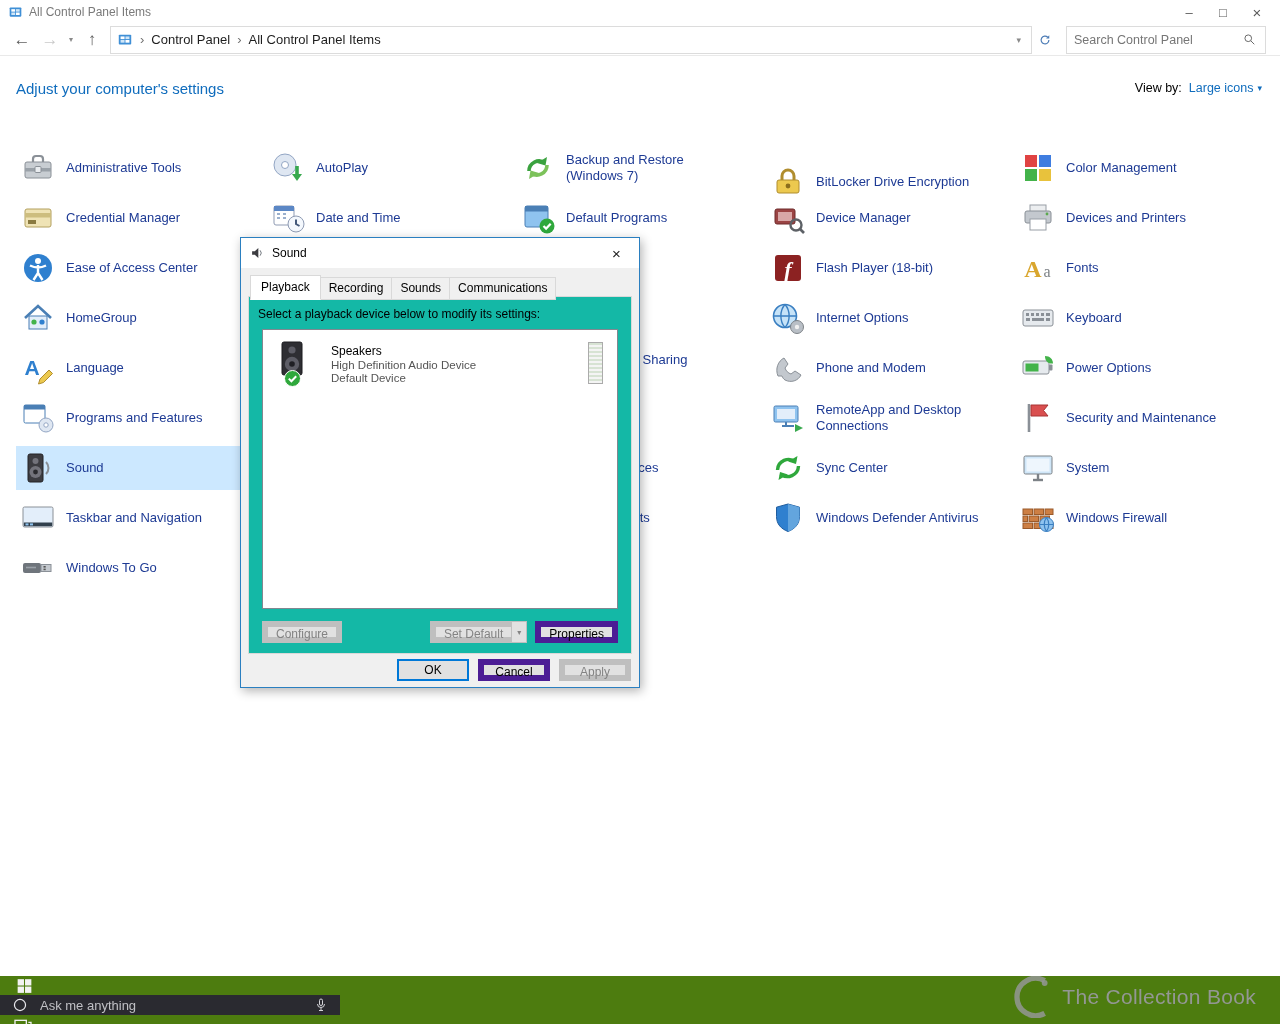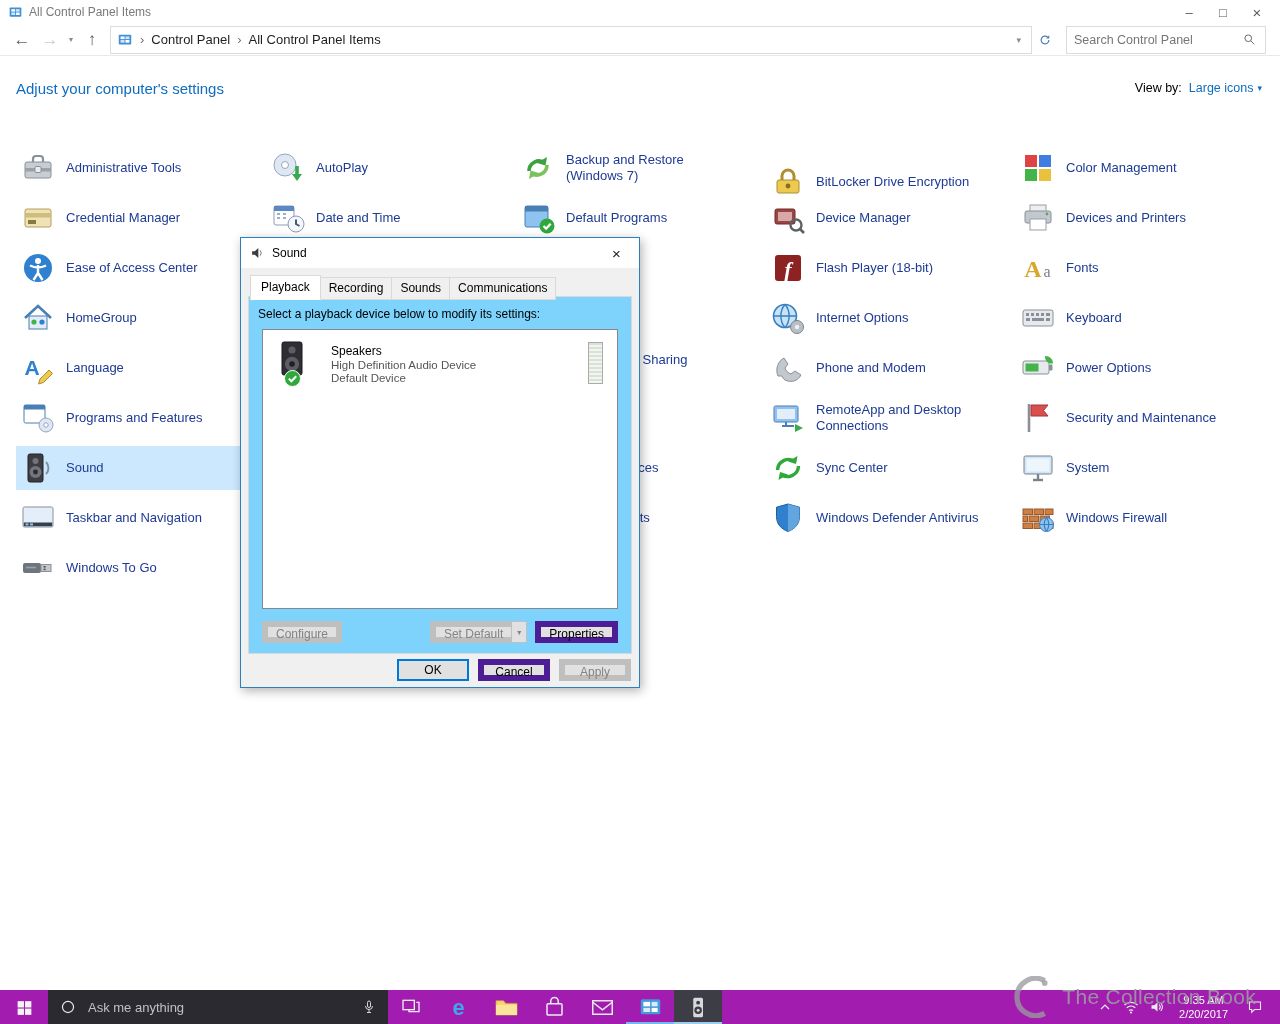--- a/index.html
+++ b/index.html
@@ -49,21 +49,21 @@
   .dialog{position:absolute;left:240px;top:237px;width:400px;height:451px;background:#f0f0f0;border:1px solid #2a7fc0;box-shadow:2px 3px 10px rgba(0,0,0,.30);z-index:10;box-sizing:border-box;}
   .dlg-titlebar{height:30px;background:#fff;display:flex;align-items:center;}
   .dlg-icon{width:16px;height:16px;margin-left:8px;}
   .dlg-title{font-size:12px;color:#000;margin-left:7px;flex:1;}
   .dlg-close{width:45px;height:30px;display:flex;align-items:center;justify-content:center;font-size:15px;color:#1a1a1a;}
   .dlg-body{position:absolute;top:30px;left:0;right:0;bottom:0;background:#f0f0f0;}
   .tabs{position:absolute;left:9px;top:9px;display:flex;z-index:2;}
   .tab{padding:3px 8px 4px;font-size:12px;color:#000;background:#f0f0f0;border:1px solid #d9d9d9;border-left:none;}
   .tab:first-child{border-left:1px solid #d9d9d9;}
   .tab.active{background:#fff;border:1px solid #d9d9d9;border-bottom:1px solid #fff;padding:4px 10px 5px;margin-top:-2px;position:relative;}
-  .tabpage{position:absolute;left:7px;right:7px;top:28px;height:356px;border:1px solid #d9d9d9;background:#7dd3fc;z-index:1;}
+  .tabpage{position:absolute;left:7px;right:7px;top:28px;height:356px;border:1px solid #d9d9d9;background:#14b8a6;z-index:1;}
   .instruction{position:absolute;left:9px;top:10px;font-size:12px;color:#000;}
   .devlist{position:absolute;left:13px;right:13px;top:32px;height:278px;background:#fff;border:1px solid #828790;}
   .device{display:flex;align-items:flex-end;padding:10px 8px 0 10px;}
   .dev-icon{width:44px;height:44px;position:relative;flex:0 0 44px;}
   .badge{position:absolute;left:11px;bottom:-3px;width:17px;height:17px;}
   .dev-text{margin-left:14px;}
   .dev-name{font-size:12px;color:#000;}
   .dev-desc,.dev-status{font-size:11.5px;color:#555;margin-top:1px;}
   .meter{margin-left:auto;margin-right:6px;width:13px;height:40px;border:1px solid #ababab;background:repeating-linear-gradient(to bottom,#d7e3d3 0 2px,#f4f4f4 2px 4px);}
   .dev-buttons{position:absolute;left:13px;right:13px;bottom:10px;display:flex;align-items:center;}
@@ -71,21 +71,21 @@
   .btn.disabled{color:#838383;border-color:#bfbfbf;}
   .rightgroup{margin-left:auto;display:flex;align-items:flex-end;gap:8px;}
   .splitbtn{display:flex;}
   .splitbtn .btn{min-width:70px;border-right:none;}
   .split-arrow{width:16px;height:22px;background:#e1e1e1;border:1px solid #bfbfbf;display:flex;align-items:center;justify-content:center;font-size:8px;color:#838383;box-sizing:border-box;}
   .dlg-footer{position:absolute;bottom:6px;right:8px;display:flex;gap:9px;}
   .dlg-footer .btn{width:72px;min-width:72px;padding:0;}
   .btn.ok{border:1px solid #0078d7;box-shadow:inset 0 0 0 1px #0078d7;}
 
   
-  .taskbar{position:absolute;left:0;bottom:0;width:100%;height:34px;background:#a21caf;display:flex;align-items:stretch;z-index:20;}
+  .taskbar{position:absolute;left:0;bottom:0;width:100%;height:48px;background:#4d7c0f;display:flex;align-items:stretch;z-index:20;flex-direction:column;}
   .start-btn{width:48px;display:flex;align-items:center;justify-content:center;}
   .start-ico{width:19px;height:19px;}
   .cortana{width:340px;background:#2a2a30;display:flex;align-items:center;padding:0 10px;box-sizing:border-box;}
   .cortana-ico{width:20px;height:20px;}
   .cortana-text{color:#c0c0c5;font-size:13px;margin-left:10px;flex:1;}
   .mic-ico{width:18px;height:18px;}
   .tv-btn{width:46px;display:flex;align-items:center;justify-content:center;}
   .tv-ico{width:24px;height:24px;}
   #taskbar-apps{display:flex;align-items:stretch;}
   .appbtn{width:48px;display:flex;align-items:center;justify-content:center;}

